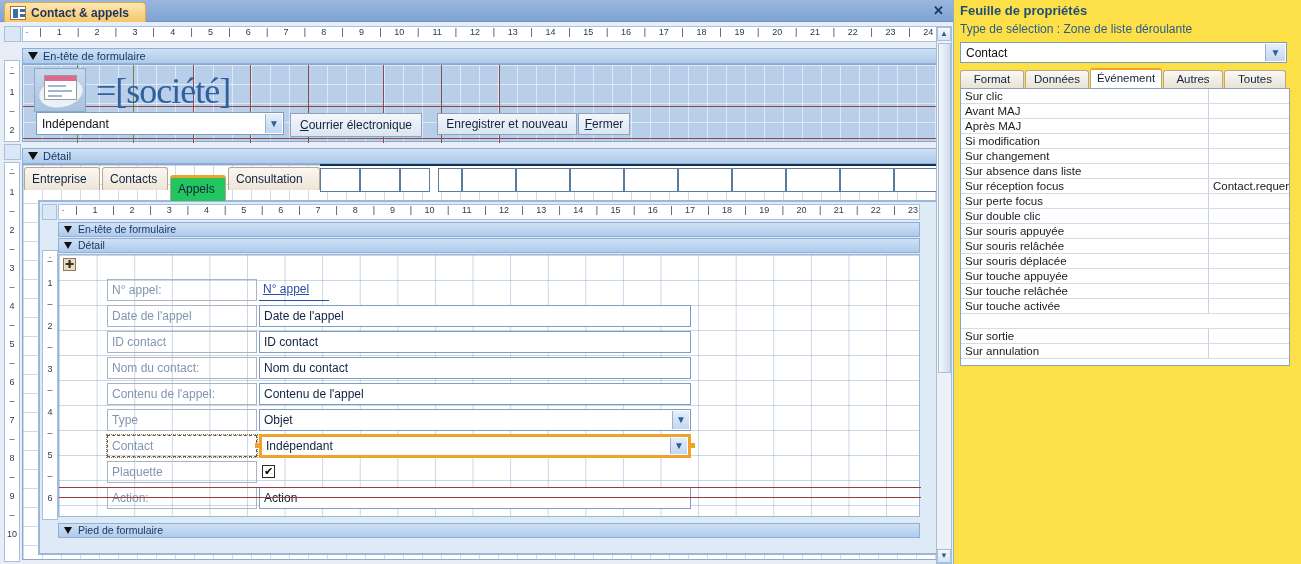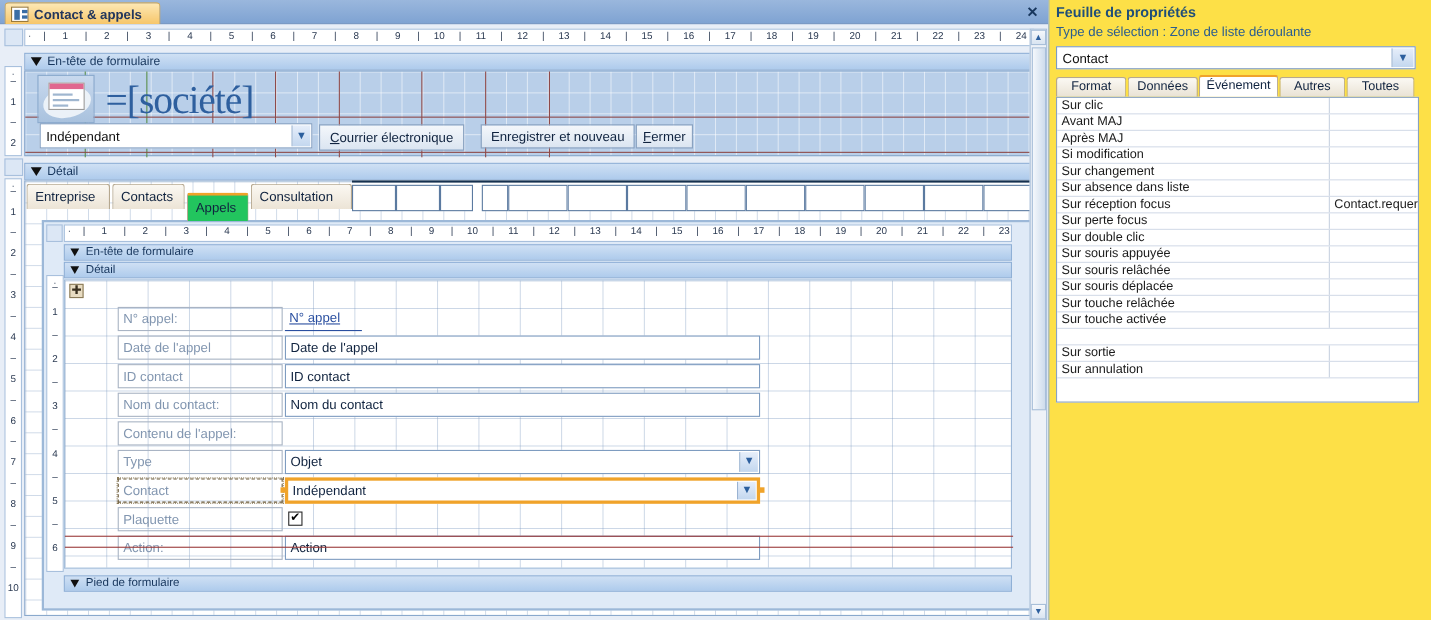--- a/index.html
+++ b/index.html
@@ -463,20 +463,21 @@
         <div class="move-handle">✚</div>
       <div class="sub-lbl" style="left: 48px; top: 24px; width: 150px;"><span>N° appel:</span></div>
           <div class="sub-ctl link" style="left: 200px; top: 24px; width: 70px; background: transparent; border-width: 0px 0px 1px; border-top-style: initial; border-right-style: initial; border-bottom-style: solid; border-left-style: initial; border-top-color: initial; border-right-color: initial; border-bottom-color: rgb(42, 79, 160); border-left-color: initial; border-image: initial;"><span>N° appel</span></div>
           <div class="sub-lbl" style="left: 48px; top: 50px; width: 150px;"><span>Date de l'appel</span></div>
           <div class="sub-ctl" style="left: 200px; top: 50px; width: 432px;"><span>Date de l'appel</span></div>
           <div class="sub-lbl" style="left: 48px; top: 76px; width: 150px;"><span>ID contact</span></div>
           <div class="sub-ctl" style="left: 200px; top: 76px; width: 432px;"><span>ID contact</span></div>
           <div class="sub-lbl" style="left: 48px; top: 102px; width: 150px;"><span>Nom du contact:</span></div>
           <div class="sub-ctl" style="left: 200px; top: 102px; width: 432px;"><span>Nom du contact</span></div>
           <div class="sub-lbl" style="left: 48px; top: 128px; width: 150px;"><span>Contenu de l'appel:</span></div>
+          <div class="sub-ctl" style="left: 200px; top: 128px; width: 432px;"><span>Contenu de l'appel</span></div>
           <div class="sub-lbl" style="left: 48px; top: 154px; width: 150px;"><span>Type</span></div>
           <div class="sub-ctl" style="left: 200px; top: 154px; width: 432px;"><span>Objet</span><span class="combo-arrow">▼</span></div>
           <div class="sub-lbl lbl-selected" style="left: 48px; top: 180px; width: 150px;"><span>Contact</span></div>
           <div class="sub-ctl selected" style="left: 200px; top: 179px; width: 432px; height: 24px; line-height: 18px;"><span>Indépendant</span><span class="combo-arrow">▼</span></div>
           <div class="sel-handle" style="left: 196px; top: 188px;"></div>
           <div class="sel-handle" style="left: 631px; top: 188px;"></div>
           <div class="sub-lbl" style="left: 48px; top: 206px; width: 150px;"><span>Plaquette</span></div>
           <div class="chk" style="left: 203px; top: 210px;">✔</div>
           <div class="sub-lbl" style="left: 48px; top: 232px; width: 150px;"><span>Action:</span></div>
           <div class="sub-ctl" style="left: 200px; top: 232px; width: 432px;"><span>Action</span></div>
@@ -557,20 +558,24 @@
         </div>
         <div class="prow">
           <div class="pname">Sur souris relâchée</div>
           <div class="pval"></div>
         </div>
         <div class="prow">
           <div class="pname">Sur souris déplacée</div>
           <div class="pval"></div>
         </div>
         <div class="prow">
+          <div class="pname">Sur touche appuyée</div>
+          <div class="pval"></div>
+        </div>
+        <div class="prow">
           <div class="pname">Sur touche relâchée</div>
           <div class="pval"></div>
         </div>
         <div class="prow">
           <div class="pname">Sur touche activée</div>
           <div class="pval"></div>
         </div>
         <div class="prow">
           <div class="pval"></div>
         </div>

